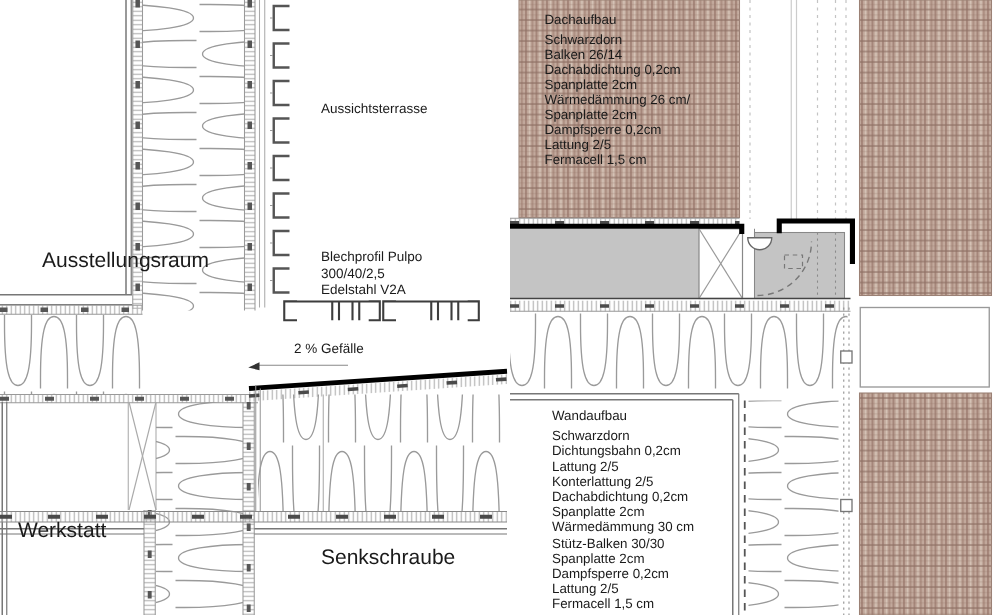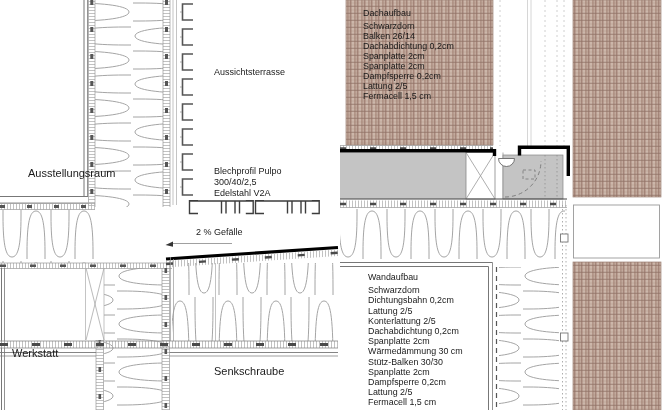--- a/index.html
+++ b/index.html
@@ -1,20 +1,20 @@
 <!DOCTYPE html>
 <html style="--color-ink: #1a1a1a; --color-brick_base: #c2a99c; --color-brick_dark: #a5867a; --color-brick_light: #d6c5b8; --color-mortar: #8e7064; --color-gray_fill: #c4c4c4; --color-line: #888888; --color-thick_line: #000000;"><head>
 <meta charset="utf-8">
 <style>
   html,body{margin:0;padding:0}
   body{width:664px;height:410px;background:#fff;position:relative;overflow:hidden;
        font-family:"Liberation Sans",sans-serif;color:var(--color-ink,#1a1a1a)}
   .overlay{position:absolute;inset:0;pointer-events:none}
   .note{position:absolute;font-size:9px;line-height:10.8px;white-space:nowrap;color:var(--color-ink,#1a1a1a)}
-  .room{font-size:11px}
+  .room{font-size:14px}
   .assembly{position:absolute;font-size:8.9px;line-height:10px;white-space:nowrap;color:var(--color-ink,#1a1a1a)}
   .assembly .title{margin-bottom:3px}
   svg{position:absolute;left:0;top:0}
 </style>
 </head>
 <body>
 
 <svg width="664" height="410" viewBox="0 0 664 410">
   <defs>
     <pattern id="pat-brick" width="7" height="7" patternUnits="userSpaceOnUse">
@@ -212,20 +212,21 @@
 
   <div class="note room" style="left:214px;top:366px">Senkschraube</div>
 
   <div class="assembly" style="left:363px;top:8px">
     <div class="title">Dachaufbau</div>
     <div>
         <div>Schwarzdorn</div>
         <div>Balken 26/14</div>
         <div>Dachabdichtung 0,2cm</div>
         <div>Spanplatte 2cm</div>
+        <div>Wärmedämmung 26 cm/</div>
         <div>Spanplatte 2cm</div>
         <div>Dampfsperre 0,2cm</div>
         <div>Lattung 2/5</div>
         <div>Fermacell 1,5 cm</div>
       </div>
   </div>
 
   <div class="assembly" style="left:368px;top:272px;line-height:10.2px">
     <div class="title">Wandaufbau</div>
     <div>

